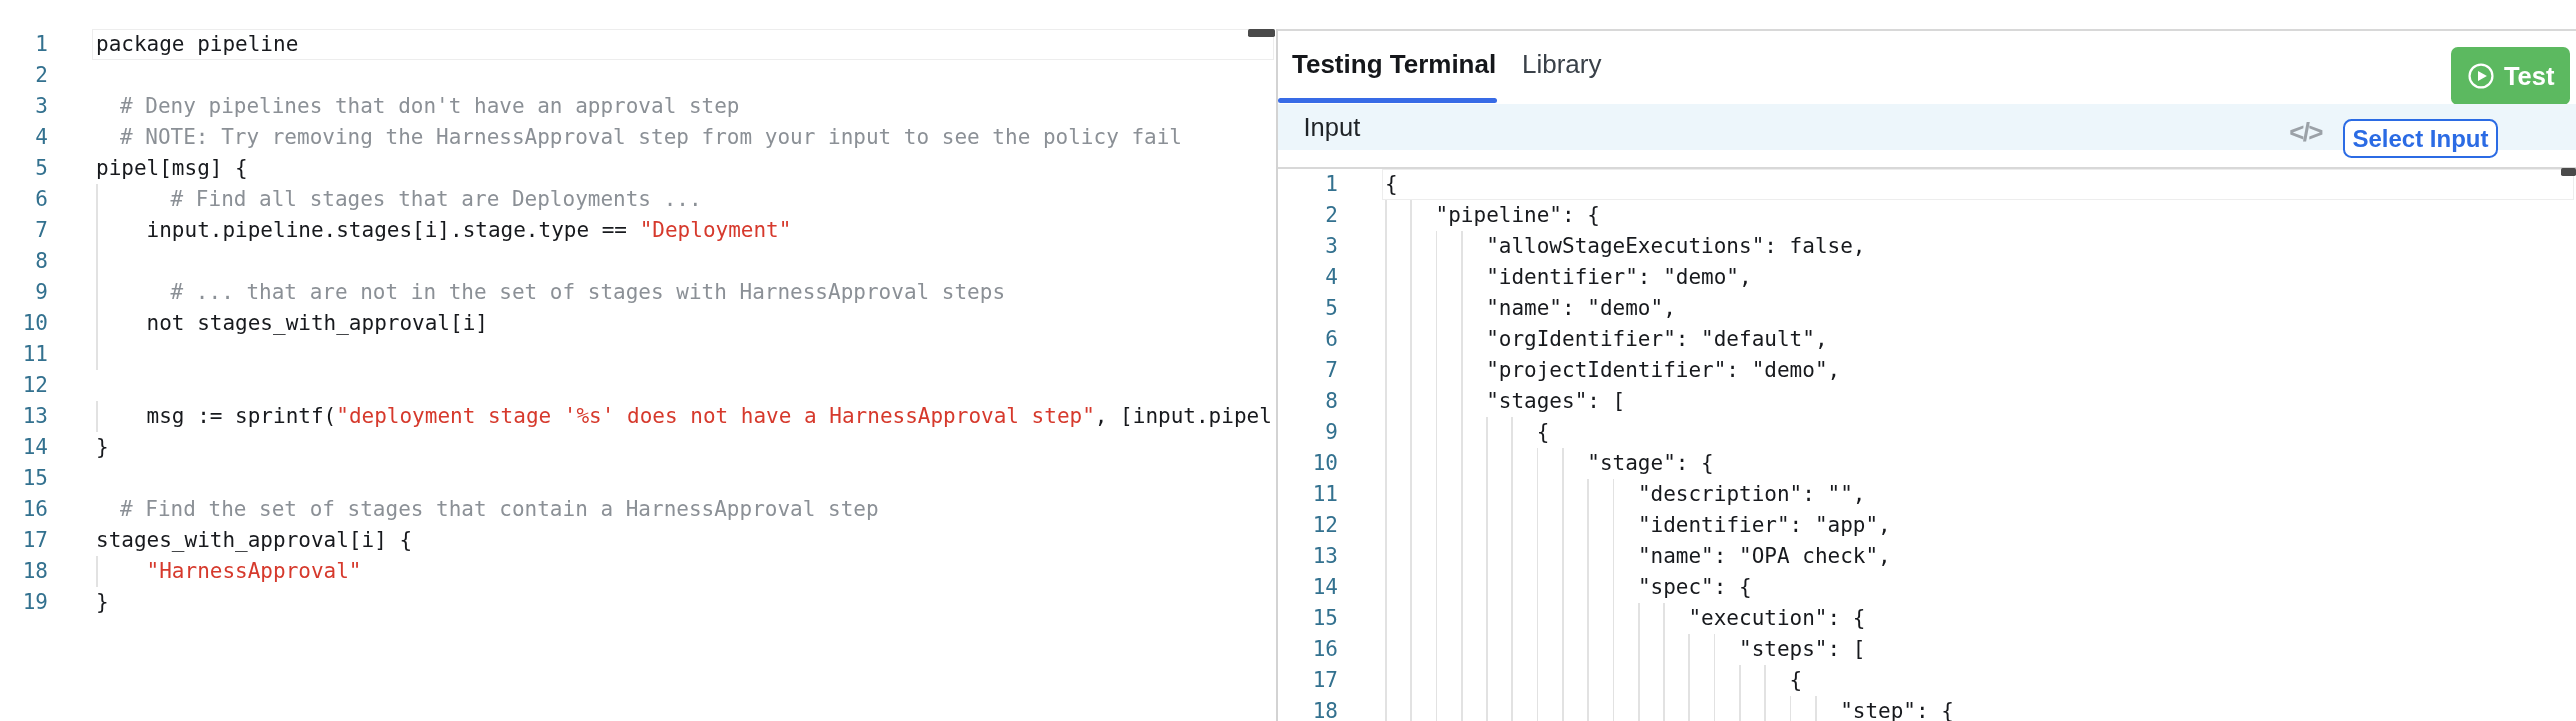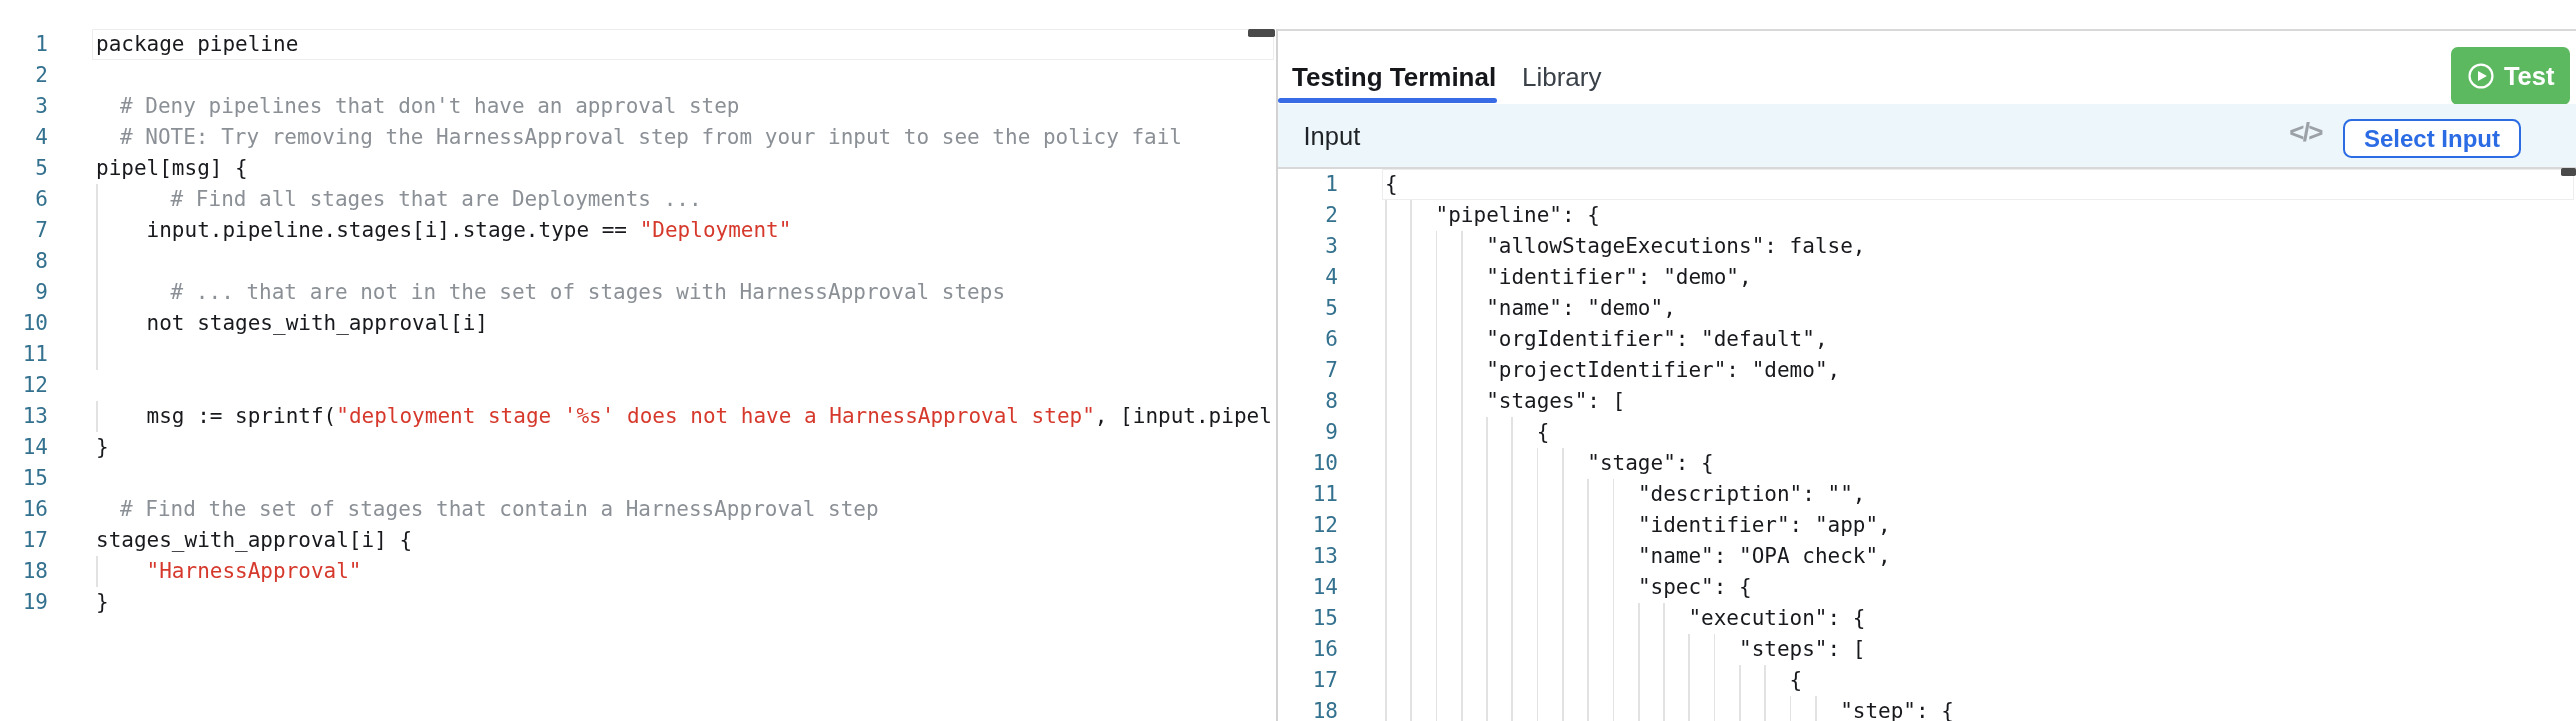--- a/index.html
+++ b/index.html
@@ -39,39 +39,39 @@
 
   .current-line-box { position:absolute; border:1.7px solid #ededed; pointer-events:none; }
   #left-current-line  { left:92px;  top:29px;  width:1182px; height:31px; }
   #right-current-line { left:1382px; top:169px; width:1192px; height:31px; }
 
   .scroll-dash { position:absolute; background:#4a4a4a; border-radius:1.7px; }
   #left-scroll-dash  { left:1248px; top:29px;  width:27px; height:7.6px; }
   #right-scroll-dash { left:2561px; top:168px; width:15.3px; height:7.6px; }
 
   
-  .tab { position:absolute; top:62px; font-size:26px; cursor:pointer; }
+  .tab { position:absolute; top:49px; font-size:26px; cursor:pointer; }
   #tab-testing { left:1292px; font-weight:bold; color:#15171b; }
   #tab-library { left:1522px; font-weight:normal; color:#3a4149;text-align:right; }
   #tab-underline { left:1278px; top:98px; width:219px; height:5.1px;
                    background:#386be6; border-radius:2.5px; }
 
   #test-button { left:2451px; top:47px; width:119px; height:58px; background:#5cb960;
                  border:none; border-radius:6.8px; color:#fff; font-size:25.5px; font-weight:bold;
                  display:flex; align-items:center; justify-content:center; gap:9.3px;
                  font-family:"Liberation Sans", sans-serif; cursor:pointer; }
 
   
-  #input-bar { left:1278px; top:104px; width:1298px; height:65px; background:#edf6fb;
+  #input-bar { left:1278px; top:104px; width:1298px; height:46px; background:#edf6fb;
                display:flex; align-items:center; }
   #input-title { margin-left:25.5px; font-size:25.5px; color:#1f2327; }
   #code-icon { position:absolute; left:2286px; top:117px; width:39px; height:36px;
                font-size:26px; font-weight:bold; letter-spacing:-1.7px; color:#9ba1a7;
                font-family:"Liberation Sans", sans-serif; text-align:center; cursor:pointer; }
-  #select-input-button { position:absolute; left:2343px; top:119px; width:178px; height:39px;
+  #select-input-button { position:absolute; left:2343px; top:119px; width:155px; height:39px;
                background:#ffffff; border:2.1px solid #2b6be4; border-radius:8.5px;
                color:#2b6be4; font-size:24px; font-weight:600;
                font-family:"Liberation Sans", sans-serif; cursor:pointer; }
 </style>
 </head>
 <body>
 
 <div class="abs" id="top-hairline"></div>
 <div class="abs" id="left-hairline"></div>
 <div class="abs" id="panel-divider"></div>

